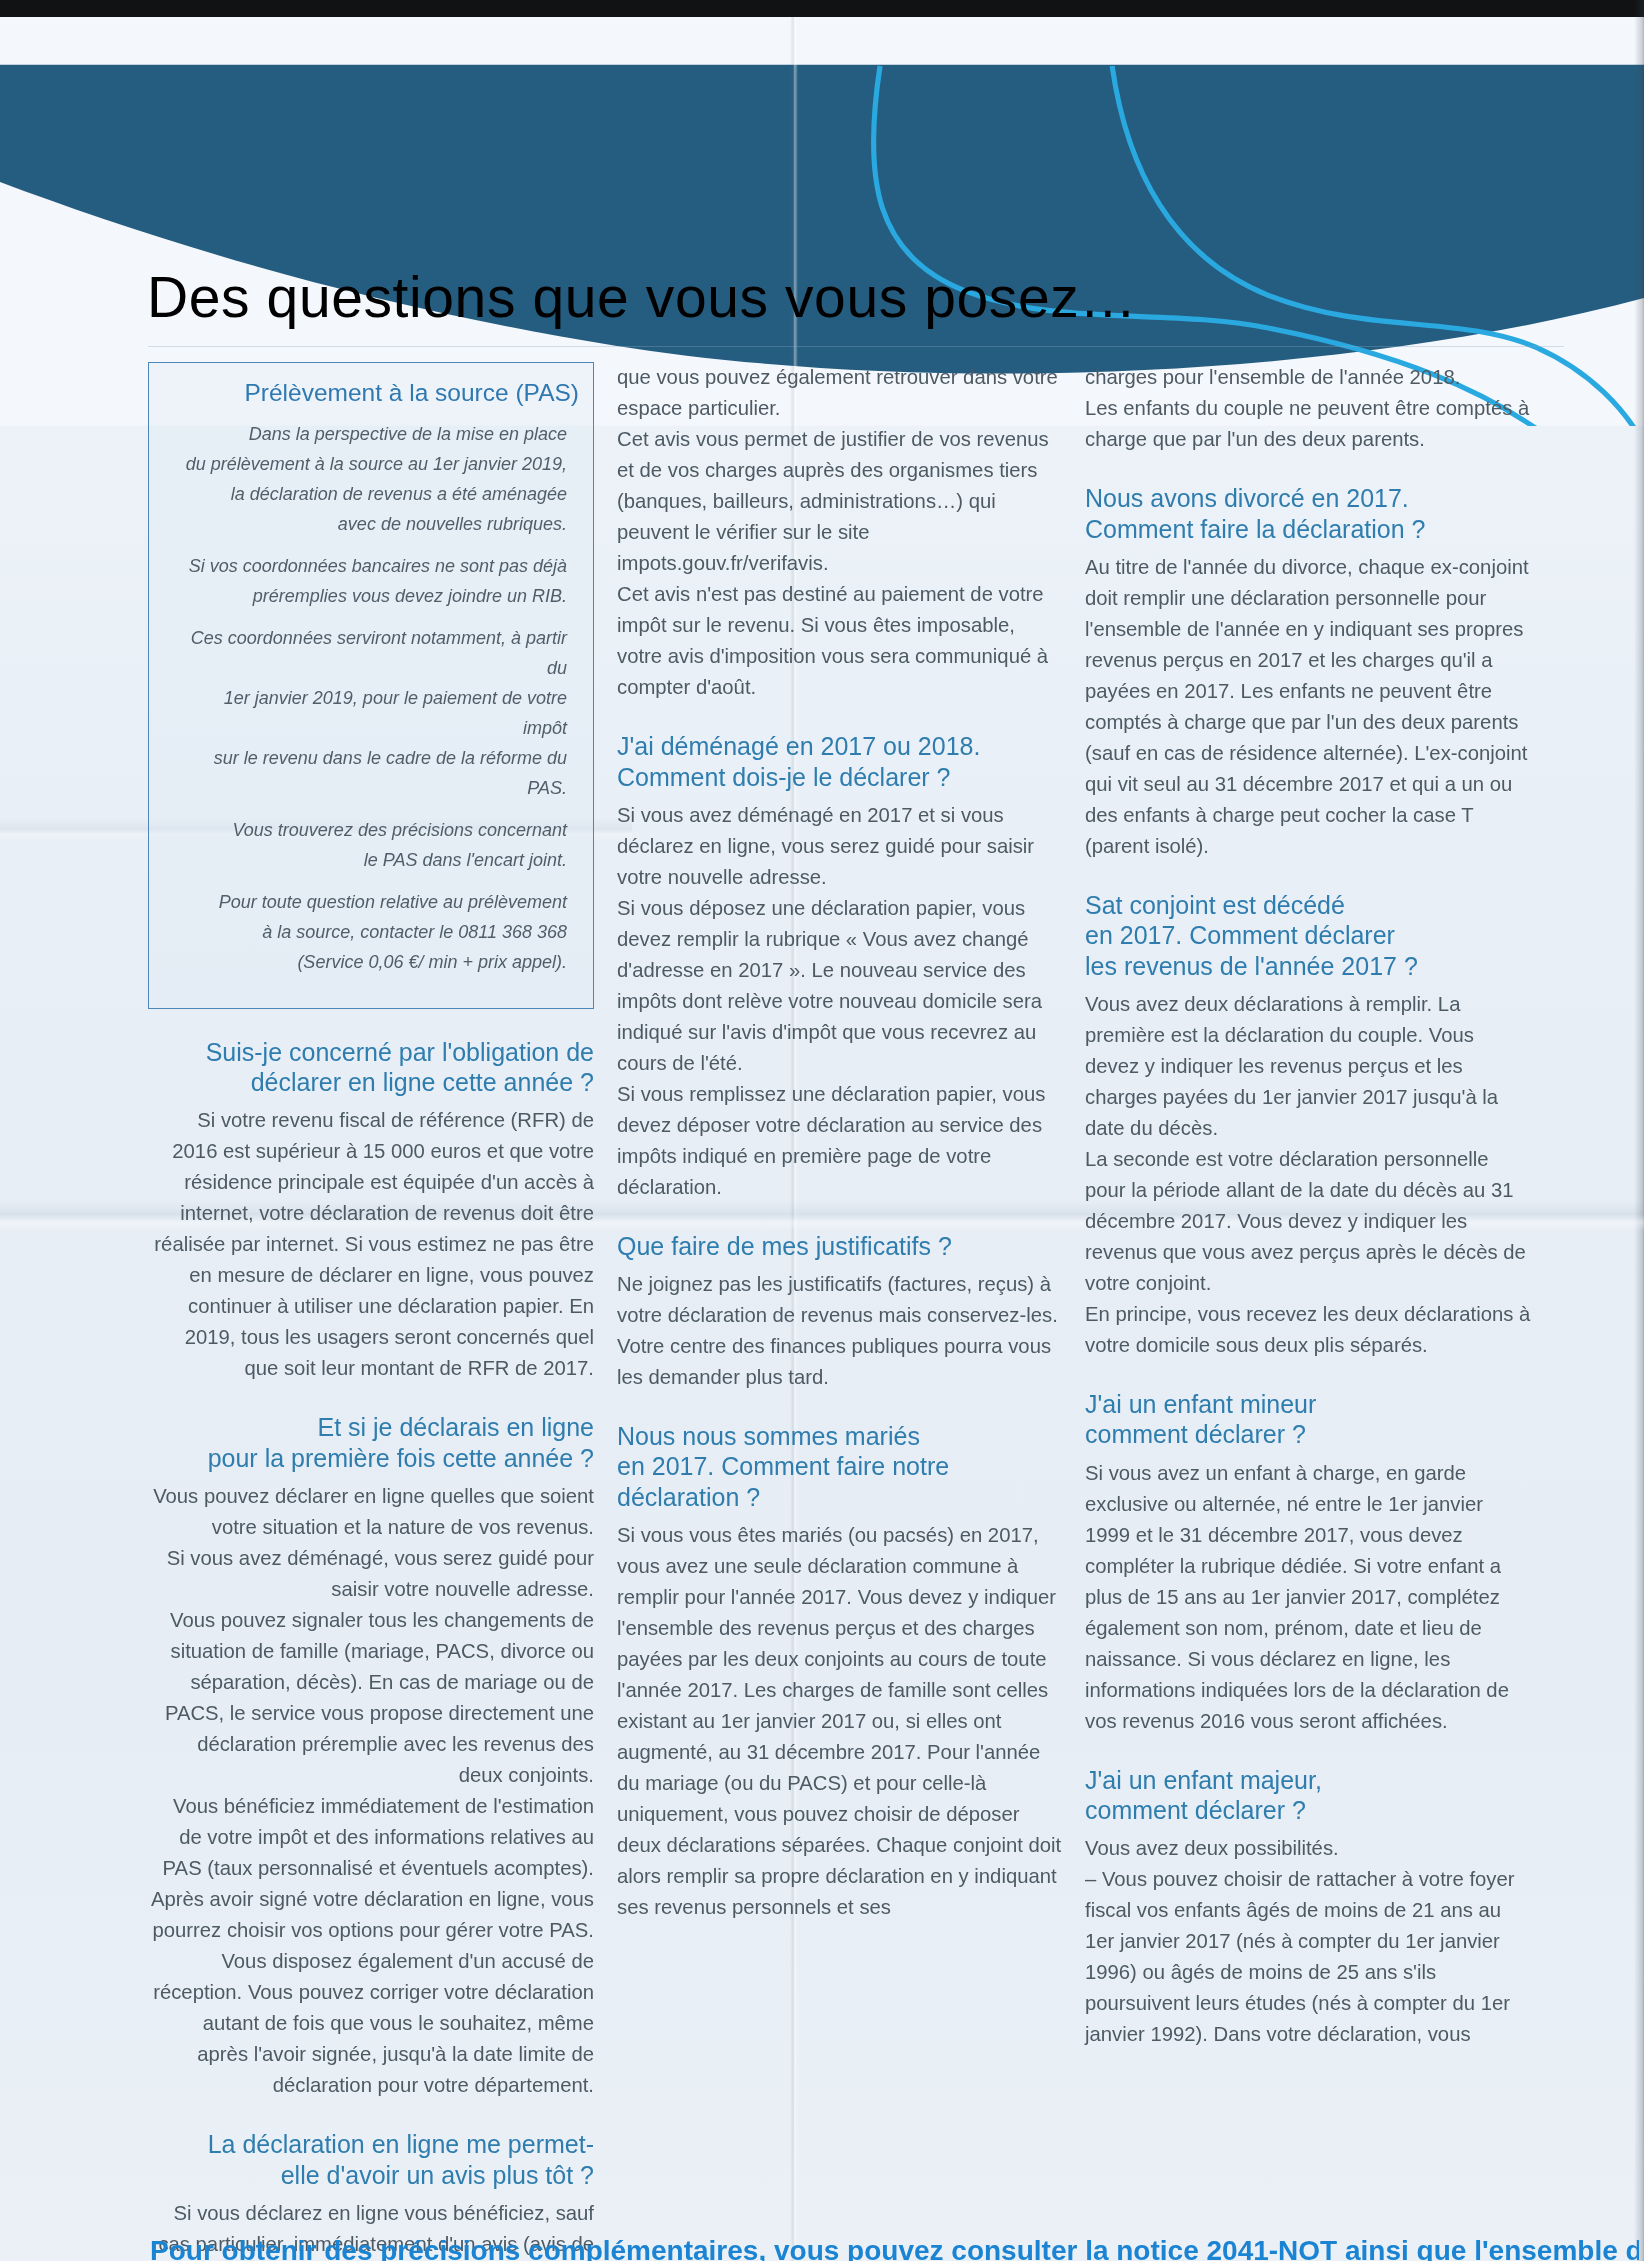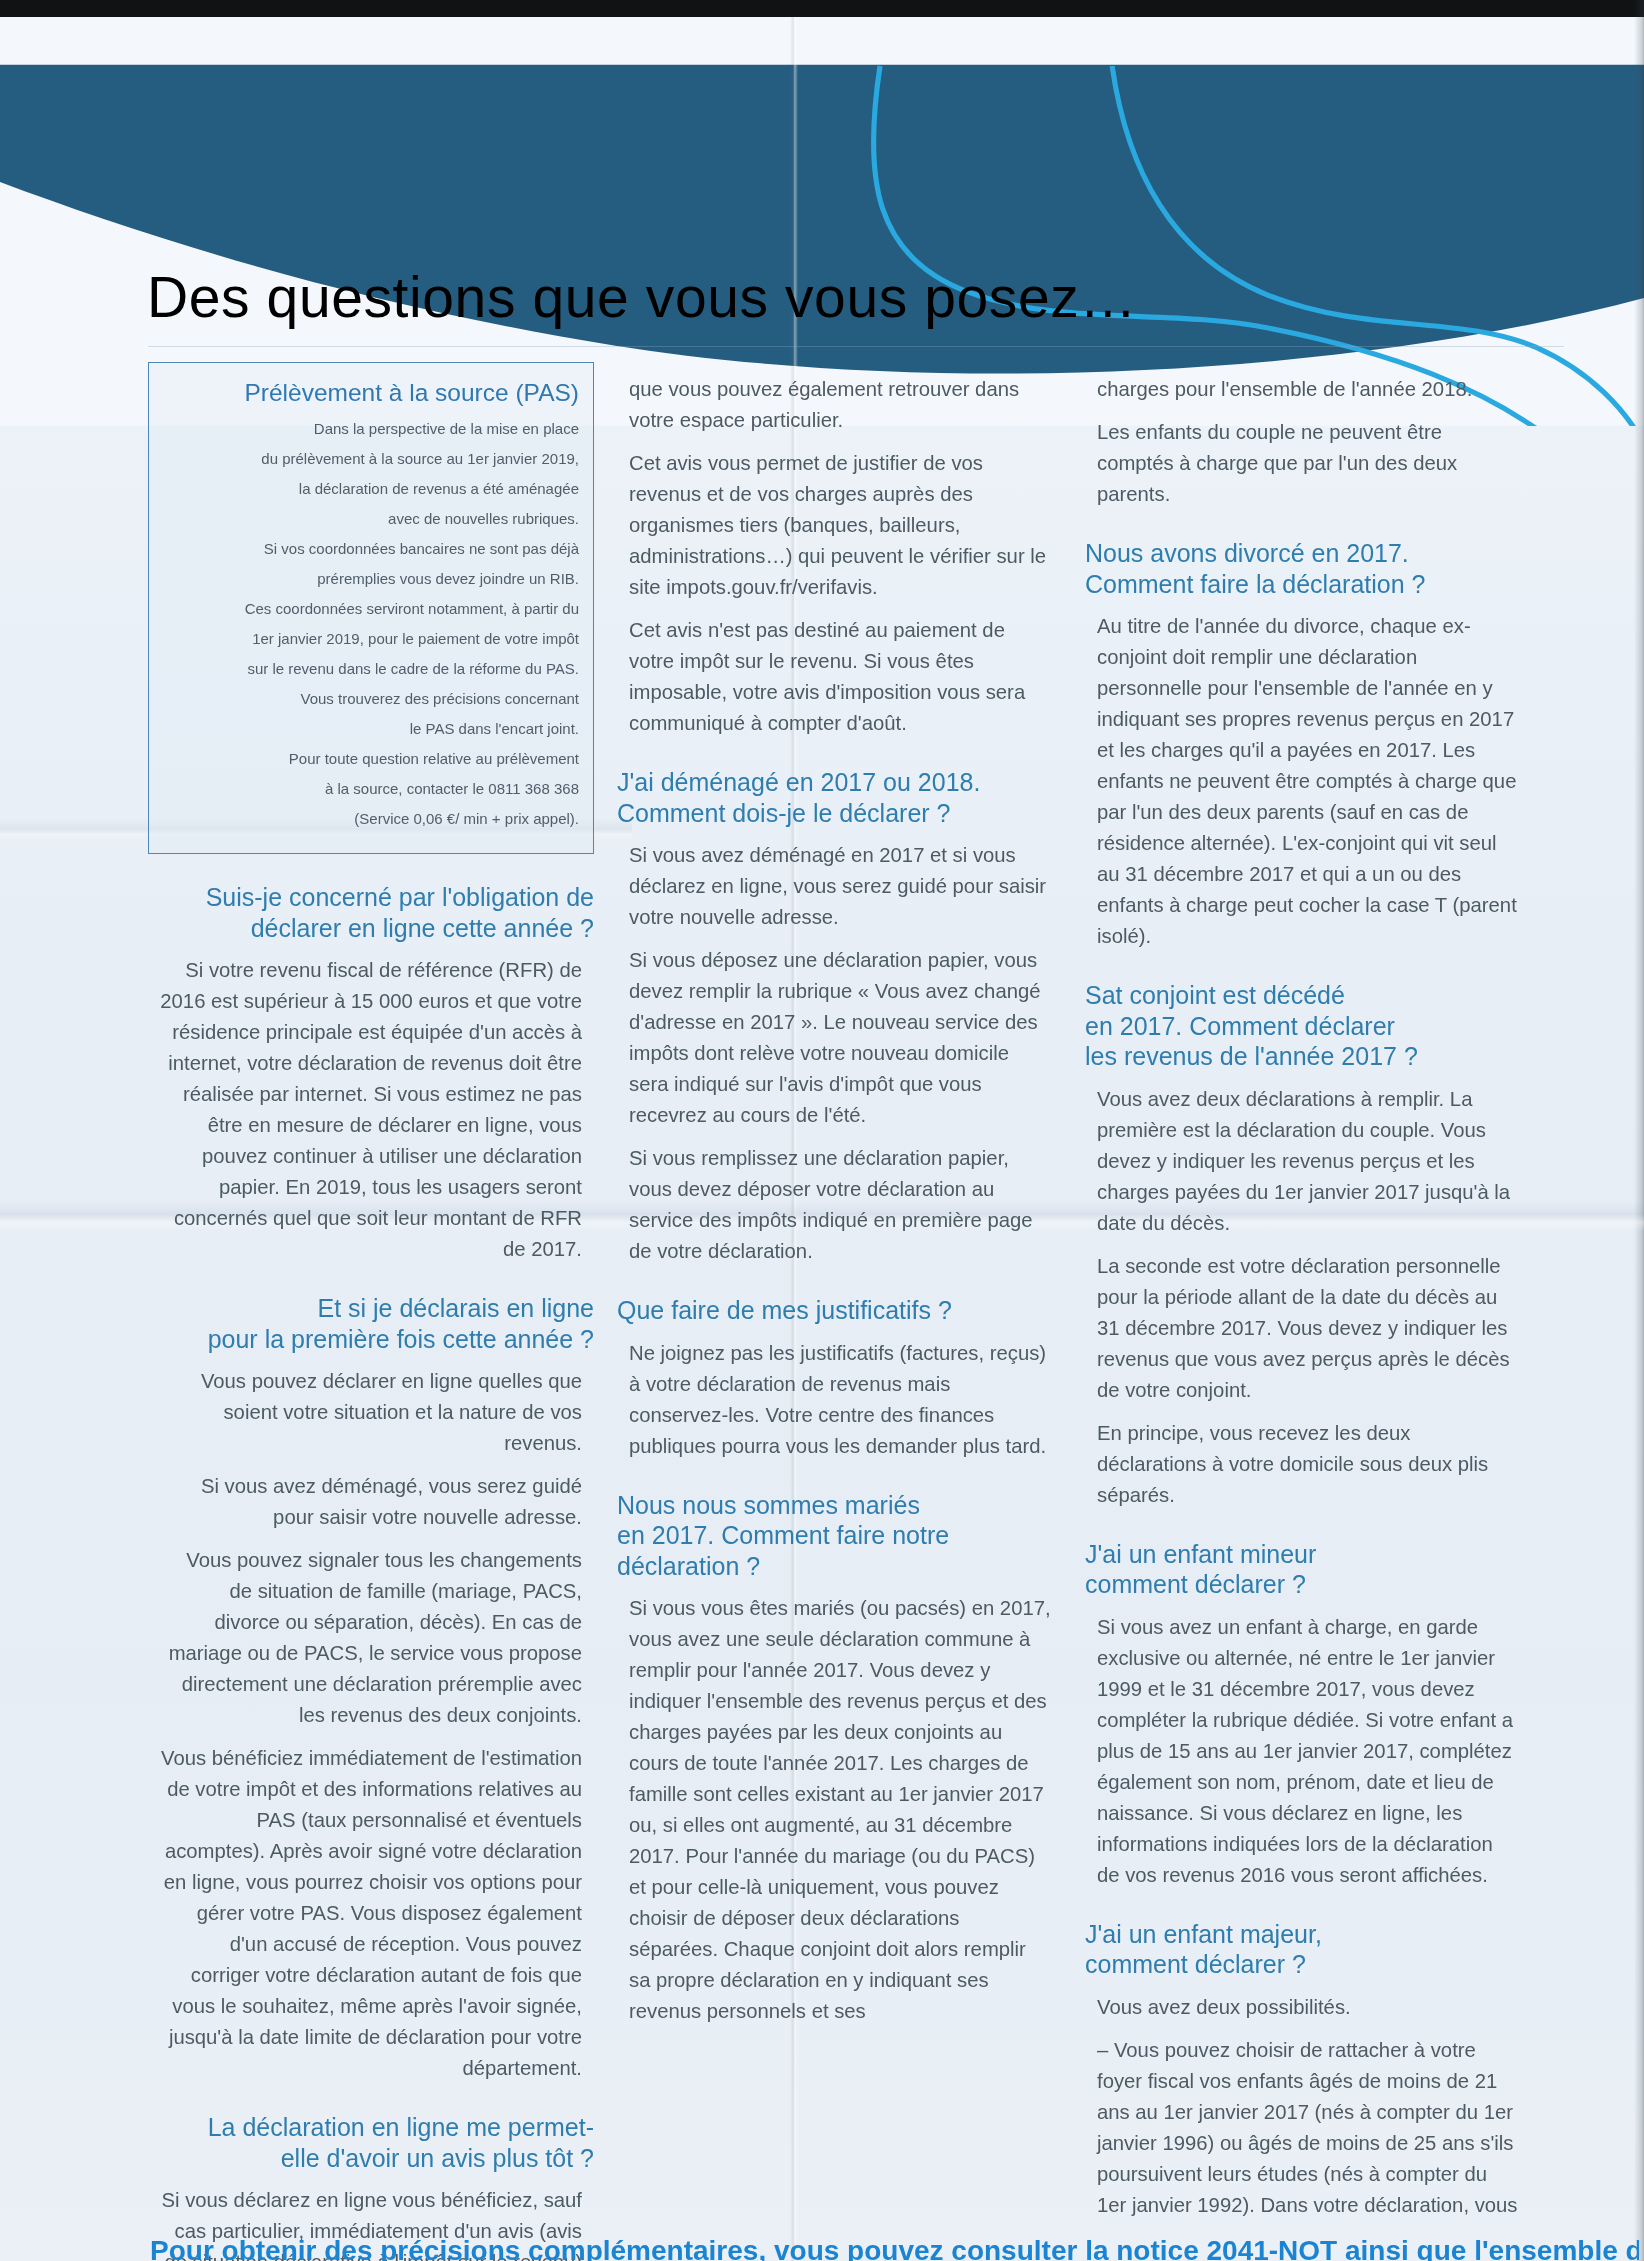--- a/index.html
+++ b/index.html
@@ -24,34 +24,34 @@
   .page-title{
     position:absolute;left:147px;top:264px;margin:0;
     font-size:57px;font-weight:400;letter-spacing:0.6px;color:#000000;
   }
   .title-rule{position:absolute;left:148px;top:346px;width:1416px;height:1.3px;background:rgba(140,165,190,0.35);}
   .col{position:absolute;top:362px;width:446px;}
   #col-left{left:148px;text-align:right;}
   #col-mid{left:617px;}
   #col-right{left:1085px;}
   .col p{
-    font-size:20.3px;line-height:31px;color:#4d5a64;margin:12px;
+    font-size:20.3px;line-height:31px;color:#4d5a64;margin:0;
     white-space:pre-line;
   }
   .qhead{
     font-size:25px;line-height:1.22;font-weight:400;color:#2e7dae;
     margin:28px 0 7.7px;white-space:pre-line;
   }
   .section:first-child .qhead{margin-top:0;}
   .pas-box{
     border:1.9px solid #4f86b8;background:rgba(224,234,244,0.35);
     padding:15.5px 14px 19.3px 17px;margin:0 0 28px 0;
   }
   .pas-title{font-size:24.5px;font-weight:400;color:#2f78b0;margin:0 0 7.7px 0;}
-  .pas-box p{font-size:15px;line-height:30px;color:#505e6a;margin:0;white-space:pre-line;}
+  .pas-box p{font-size:18px;line-height:30px;color:#505e6a;margin:12px;white-space:pre-line;font-style:italic;}
   .footer-note{
     position:absolute;left:150px;top:2235px;width:1489px;margin:0;
     font-size:28px;font-weight:bold;color:#1a84d3;white-space:nowrap;overflow:hidden;
   }
 </style>
 </head>
 <body>
 
 <svg class="header-art" width="1644" height="426" viewBox="0 0 2550 660">
   <rect x="0" y="0" width="2550" height="660" fill="#f4f7fb"></rect>

